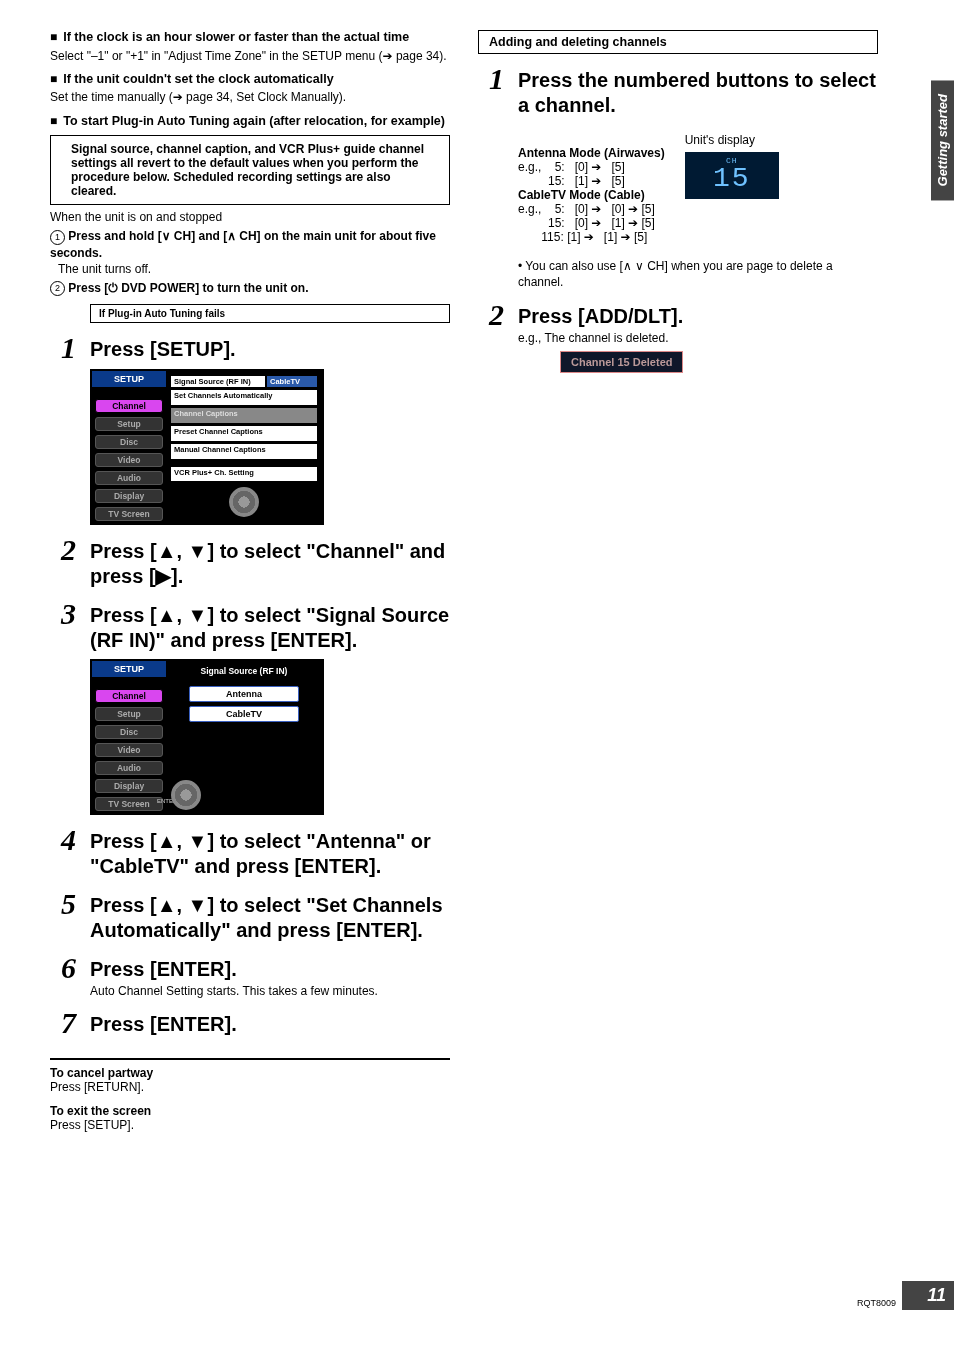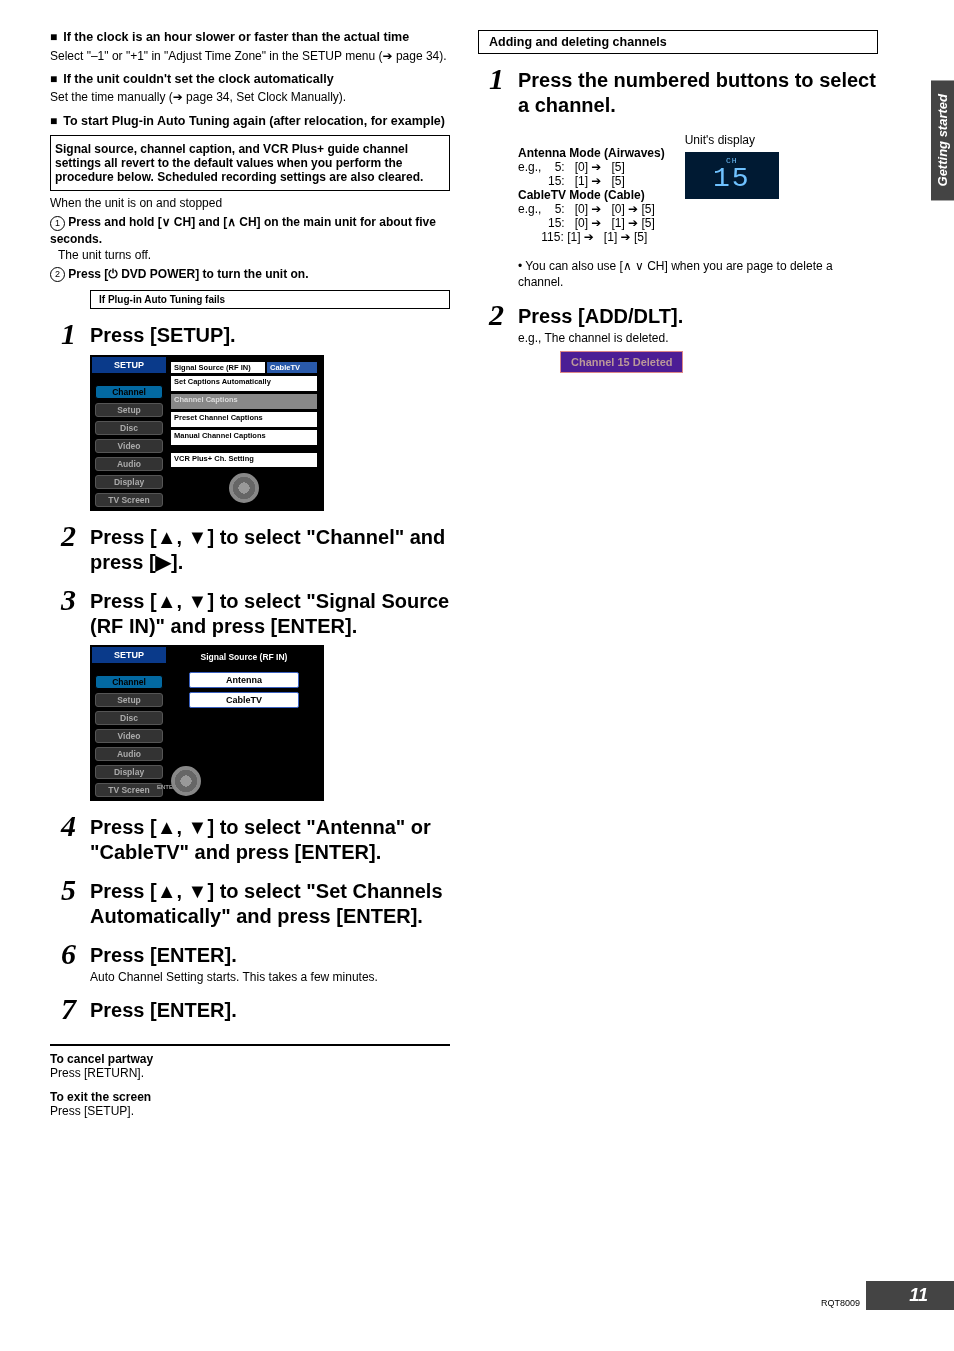--- a/index.html
+++ b/index.html
@@ -36,21 +36,21 @@
     margin: 0 0 2px 0;
     display: flex;
     align-items: flex-start;
     gap: 6px;
   }
   .section-head .bullet { font-size: 12px; line-height: 1.3; }
   .section-head-body { flex:1; }
   .body-text { font-size: 12px; line-height: 1.35; }
   .note-box {
     border: 1px solid #000;
-    padding: 6px 4px;
+    padding: 6px 20px;
     margin: 6px 0 4px 0;
     font-weight: bold;
     font-size: 12px;
   }
   .header-box {
     border: 1px solid #000;
     padding: 4px 10px;
     font-weight: bold;
     font-size: 12.5px;
     margin: 0 0 4px 0;
@@ -126,21 +126,21 @@
     color:#aaa;
     border:1px solid #555;
     border-radius:3px;
     padding:1px 4px;
     margin:2px 3px;
     text-align:center;
     font-size:8.5px;
     font-weight:bold;
   }
   .menu-item.sel {
-    background:#0369a1;
+    background:#d946ef;
     color:#000;
     border-color:#000;
   }
   .menu-right {
     flex:1;
     background:#000;
     padding:4px 4px;
     display:flex;
     flex-direction:column;
     gap:1px;
@@ -203,21 +203,21 @@
   }
   .unit-display .seg {
     font-size:28px;
     font-family: "DS-Digital", "Courier New", monospace;
     line-height:1;
     letter-spacing:2px;
   }
   .status-cap {
     border:1.5px solid #d88;
     color:#b99;
-    background:#4c1d95;
+    background:#0f172a;
     padding:4px 10px;
     font-size:11px;
     font-weight:bold;
     margin:6px 0 0 42px;
     display:inline-block;
   }
 
   .bullet-dot::before { content:"• "; }
 
   
@@ -246,21 +246,21 @@
     color:#000;
     padding:0 6px 2px 0;
     align-self:flex-end;
   }
   .pg-num {
     background:#444;
     color:#fff;
     font-style:italic;
     font-weight:bold;
     font-size:18px;
-    padding:4px 26px;
+    padding:4px 8px;
     text-align:right;
     min-width:36px;
   }
   .enter-lbl { position:absolute; left:-12px; bottom:6px; font-size:6px; color:#ccc;}
 </style>
 </head>
 <body>
 
 <div class="side-tab">Getting started</div>
 
@@ -323,21 +323,21 @@
           <div class="menu-item">Video</div>
           <div class="menu-item">Audio</div>
           <div class="menu-item">Display</div>
           <div class="menu-item">TV Screen</div>
         </div>
         <div class="menu-right">
           <div class="opt-row">
             <div class="opt-btn">Signal Source (RF IN)</div>
             <div class="opt-btn blue" style="flex:0 0 44px">CableTV</div>
           </div>
-          <div class="opt-btn">Set Captions Automatically</div>
+          <div class="opt-btn">Set Channels Automatically</div>
           <div class="opt-btn grey">Channel Captions</div>
           <div class="opt-btn">Preset Channel Captions</div>
           <div class="opt-btn">Manual Channel Captions</div>
           <div style="height:4px"></div>
           <div class="opt-btn">VCR Plus+ Ch. Setting</div>
           <div class="dial"></div>
         </div>
       </div>
 
       <div class="step-row">

